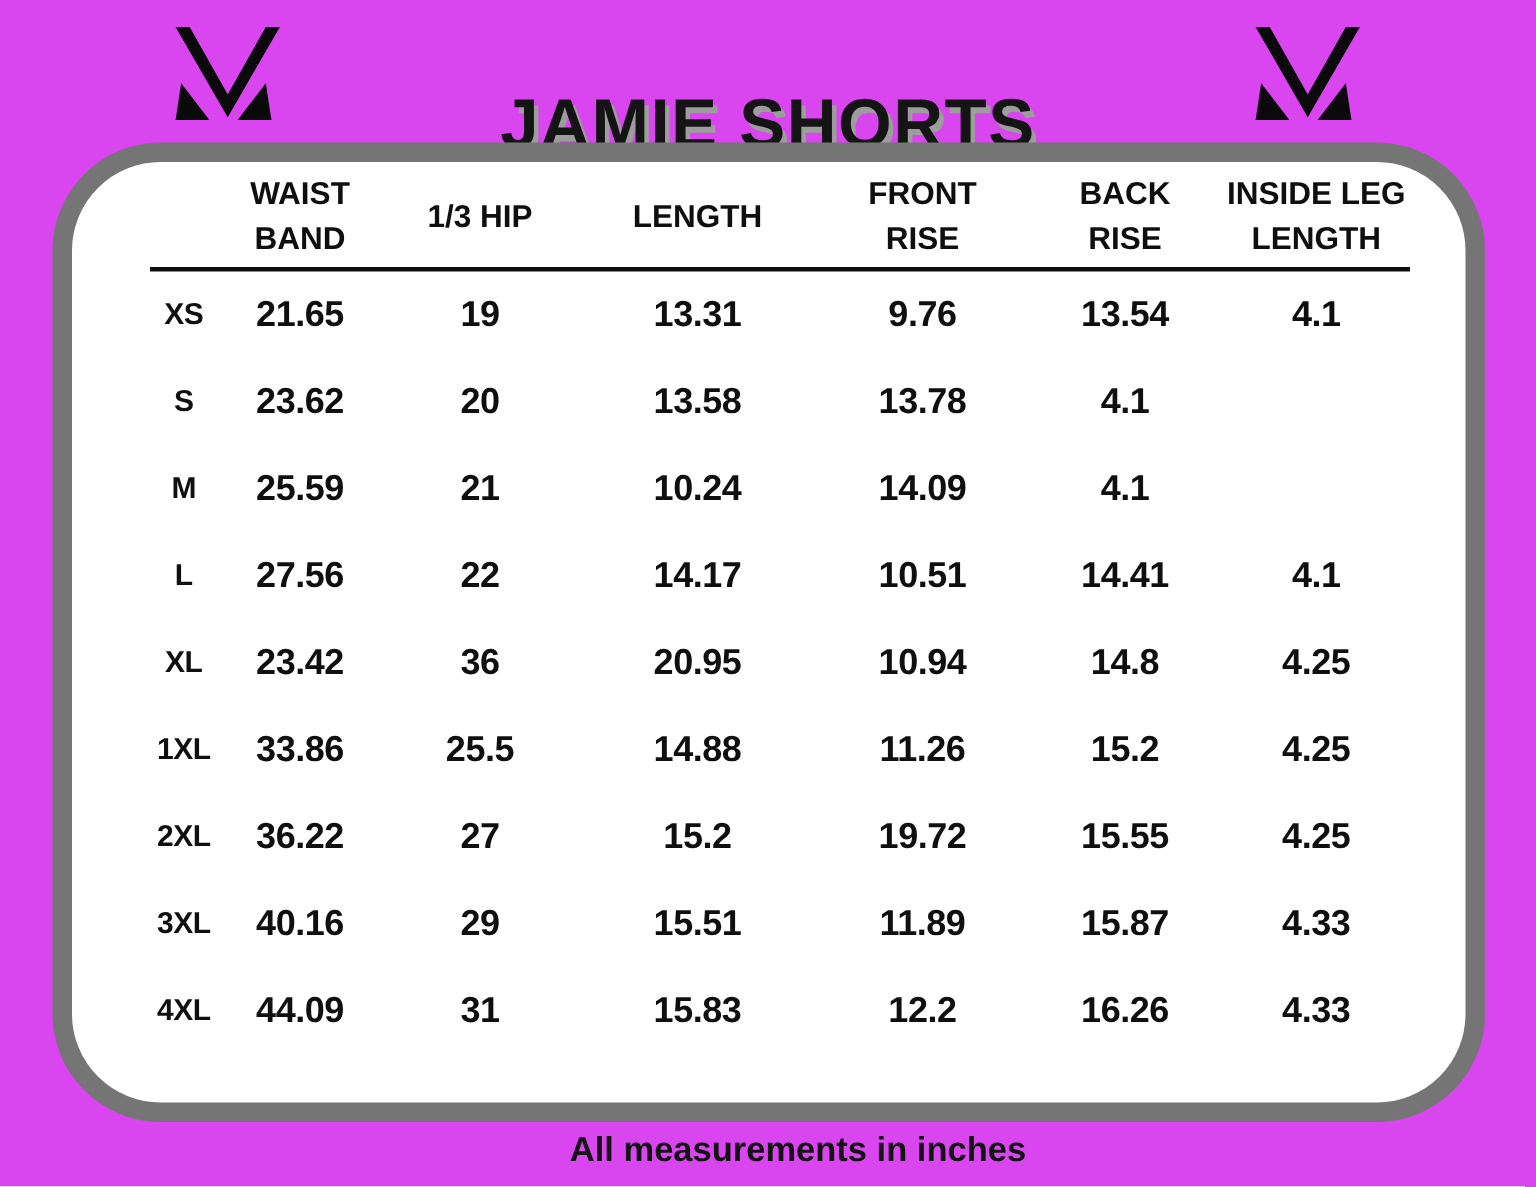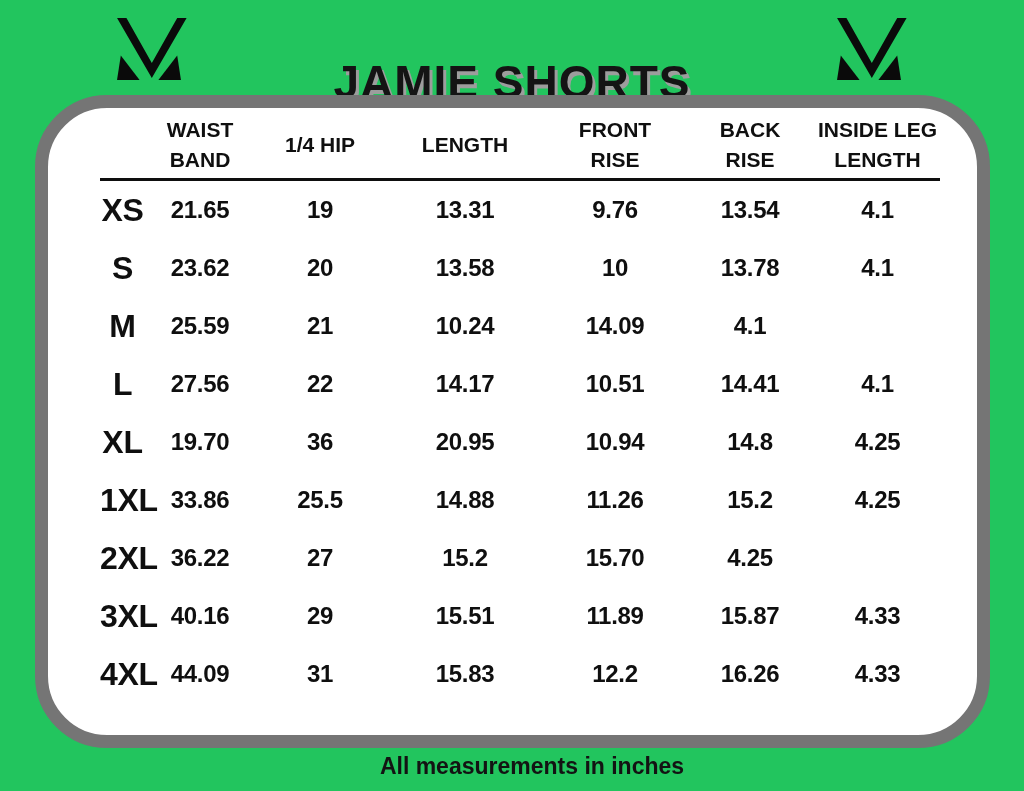--- a/index.html
+++ b/index.html
@@ -1,19 +1,19 @@
 <!DOCTYPE html>
 <html><head>
 <meta charset="utf-8">
 <style>
   html,body{margin:0;padding:0;background:#ffffff;}
   .page{
     position:relative;
     width:1024px;height:791px;
-    background:#22c55e;
+    background:#d946ef;
     font-family:"Liberation Sans", sans-serif;
     color:#111;
     overflow:hidden;
   }
   
   .brand-logo{position:absolute;top:16px;width:94px;height:80px;}
   .brand-logo.left{left:102px;}
   .brand-logo.right{left:822px;}
   .page-title{
     position:absolute;top:24px;left:0;width:100%;
@@ -52,21 +52,21 @@
     font-size:24px;
     letter-spacing:-0.3px;
     color:#0f0f0f;
   }
   .head .cell{
     font-size:21px;
     line-height:1.45;
     letter-spacing:0;
     display:flex;flex-direction:column;justify-content:center;align-items:center;
   }
-  .size-cell{font-size:32px;}
+  .size-cell{font-size:20px;}
   
   .footnote{
     position:absolute;top:753px;left:0;width:100%;
     text-align:center;
     font-size:23px;font-weight:600;
     color:#131313;
     margin-left:20px;
   }
 </style>
 </head>
@@ -92,21 +92,21 @@
 
   <div class="size-table">
 
     <div class="t-row head">
       <div class="cell"></div>
       <div class="cell">
         <span>WAIST</span>
         <span>BAND</span>
       </div>
       <div class="cell">
-        <span>1/4 HIP</span>
+        <span>1/3 HIP</span>
         <span></span>
       </div>
       <div class="cell">
         <span>LENGTH</span>
         <span></span>
       </div>
       <div class="cell">
         <span>FRONT</span>
         <span>RISE</span>
       </div>
@@ -128,21 +128,20 @@
       <div class="cell">9.76</div>
       <div class="cell">13.54</div>
       <div class="cell">4.1</div>
     </div>
 
     <div class="t-row body">
       <div class="cell size-cell">S</div>
       <div class="cell">23.62</div>
       <div class="cell">20</div>
       <div class="cell">13.58</div>
-      <div class="cell">10</div>
       <div class="cell">13.78</div>
       <div class="cell">4.1</div>
     </div>
 
     <div class="t-row body">
       <div class="cell size-cell">M</div>
       <div class="cell">25.59</div>
       <div class="cell">21</div>
       <div class="cell">10.24</div>
       <div class="cell">14.09</div>
@@ -154,21 +153,21 @@
       <div class="cell">27.56</div>
       <div class="cell">22</div>
       <div class="cell">14.17</div>
       <div class="cell">10.51</div>
       <div class="cell">14.41</div>
       <div class="cell">4.1</div>
     </div>
 
     <div class="t-row body">
       <div class="cell size-cell">XL</div>
-      <div class="cell">19.70</div>
+      <div class="cell">23.42</div>
       <div class="cell">36</div>
       <div class="cell">20.95</div>
       <div class="cell">10.94</div>
       <div class="cell">14.8</div>
       <div class="cell">4.25</div>
     </div>
 
     <div class="t-row body">
       <div class="cell size-cell">1XL</div>
       <div class="cell">33.86</div>
@@ -177,21 +176,22 @@
       <div class="cell">11.26</div>
       <div class="cell">15.2</div>
       <div class="cell">4.25</div>
     </div>
 
     <div class="t-row body">
       <div class="cell size-cell">2XL</div>
       <div class="cell">36.22</div>
       <div class="cell">27</div>
       <div class="cell">15.2</div>
-      <div class="cell">15.70</div>
+      <div class="cell">19.72</div>
+      <div class="cell">15.55</div>
       <div class="cell">4.25</div>
     </div>
 
     <div class="t-row body">
       <div class="cell size-cell">3XL</div>
       <div class="cell">40.16</div>
       <div class="cell">29</div>
       <div class="cell">15.51</div>
       <div class="cell">11.89</div>
       <div class="cell">15.87</div>

